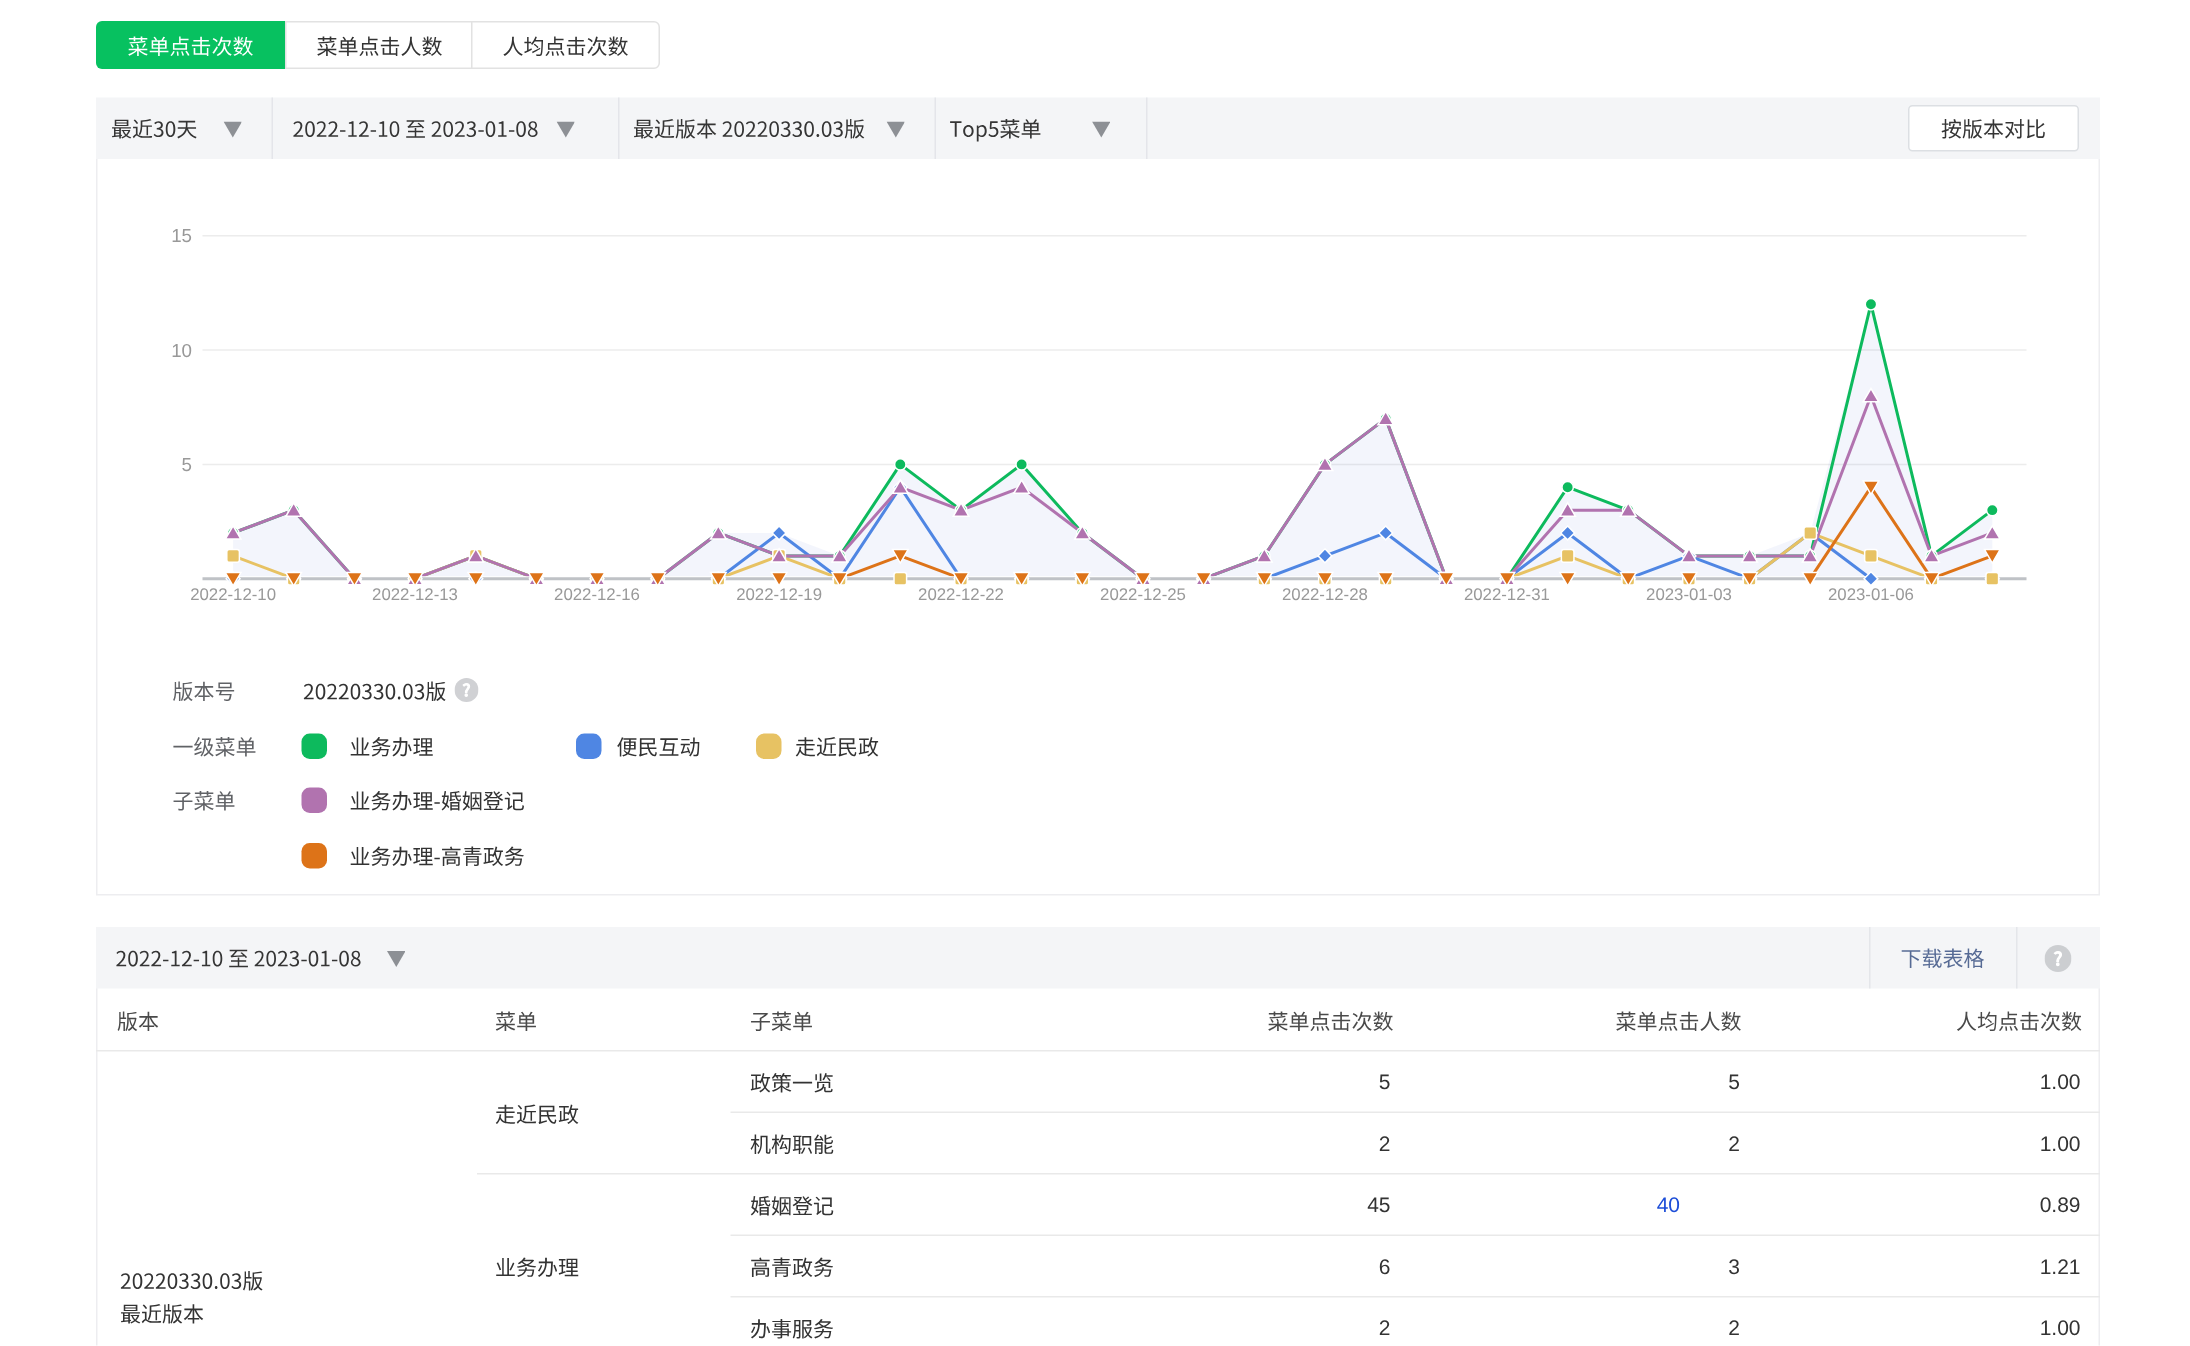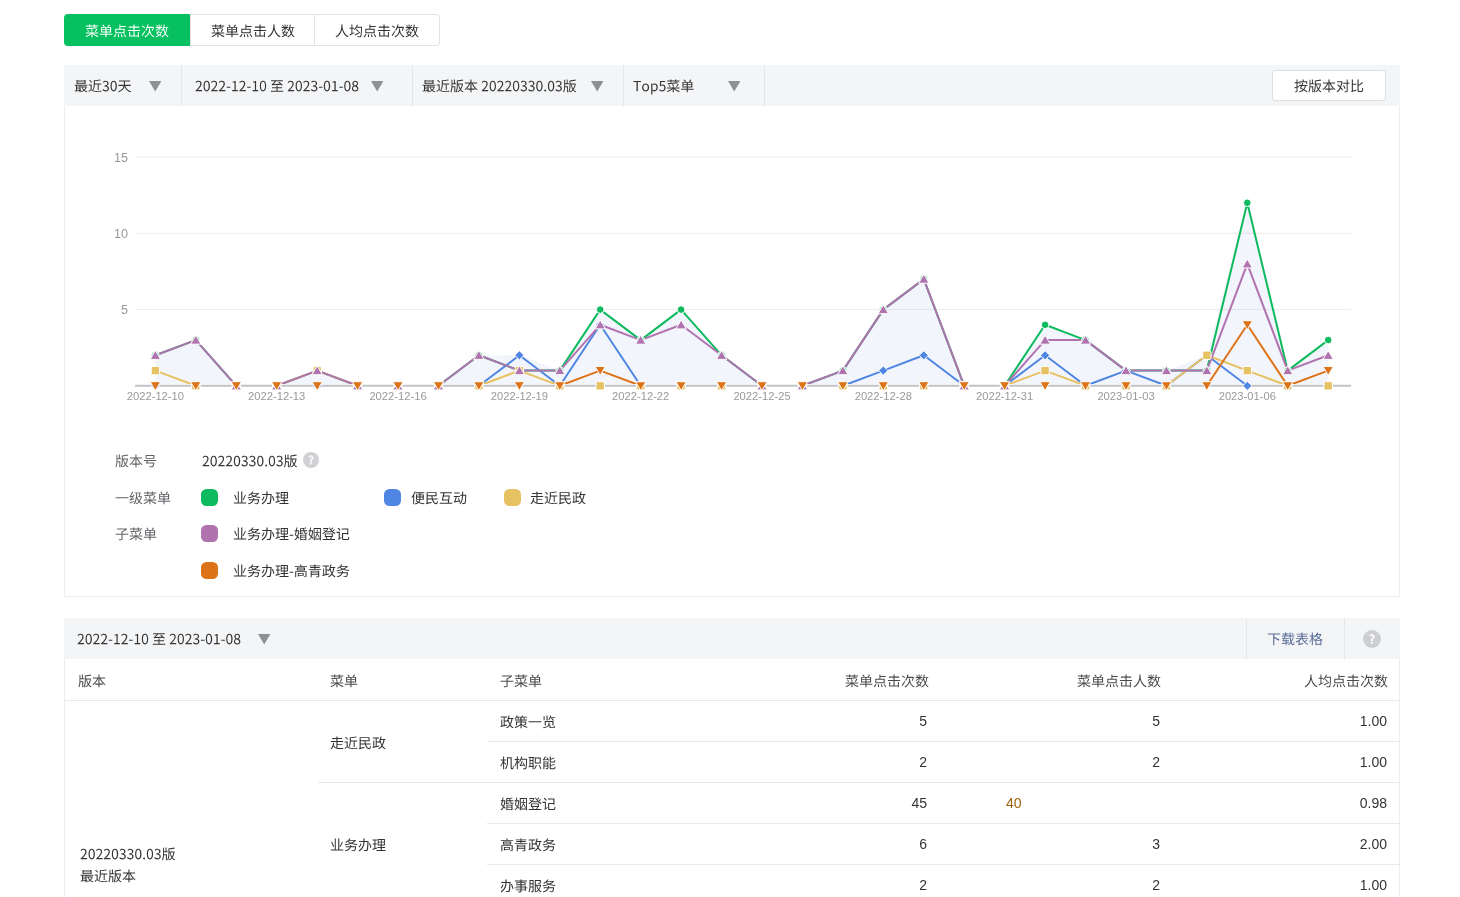--- a/index.html
+++ b/index.html
@@ -332,20 +332,20 @@
 <div style="position:absolute;left:16.0px;top:246.7px;line-height:0"><svg width="56" height="21" viewBox="0 -16.2 56 21" style="overflow:visible;">
         <path d="M3.5 -8.9H10.5V-7.9H3.5ZM3.5 -10.6H10.5V-9.6H3.5ZM2.5 -11.3V-7.2H11.6V-11.3ZM5.5 -5.5V-4.5H3.0V-5.5ZM0.7 -0.6 0.8 0.3 5.5 -0.2V1.1H6.6V-0.4L7.3 -0.5V-1.3L6.6 -1.2V-5.5H13.3V-6.4H0.7V-5.5H2.0V-0.7ZM7.1 -4.6V-3.8H7.9L7.7 -3.7C8.1 -2.6 8.7 -1.7 9.4 -1.0C8.6 -0.4 7.8 0.0 6.9 0.3C7.1 0.5 7.3 0.9 7.4 1.1C8.3 0.7 9.3 0.3 10.1 -0.4C10.9 0.3 11.8 0.8 12.9 1.1C13.0 0.8 13.3 0.4 13.5 0.3C12.5 0.0 11.6 -0.4 10.8 -1.0C11.7 -1.9 12.4 -3.0 12.9 -4.4L12.3 -4.7L12.1 -4.6ZM8.6 -3.8H11.6C11.3 -2.9 10.7 -2.2 10.1 -1.6C9.5 -2.2 8.9 -2.9 8.6 -3.8ZM5.5 -3.8V-2.8H3.0V-3.8ZM5.5 -2.0V-1.1L3.0 -0.8V-2.0Z M15.1 -11.0C15.9 -10.2 16.8 -9.2 17.2 -8.5L18.1 -9.1C17.6 -9.8 16.7 -10.8 15.9 -11.5ZM26.1 -11.8C24.7 -11.3 22.0 -11.0 19.8 -10.9V-7.8C19.8 -6.0 19.7 -3.5 18.5 -1.7C18.7 -1.6 19.2 -1.2 19.3 -1.1C20.4 -2.6 20.8 -4.8 20.8 -6.7H23.7V-1.1H24.7V-6.7H27.3V-7.6H20.9V-7.8V-10.1C23.0 -10.2 25.4 -10.5 27.0 -11.0ZM17.7 -6.7H14.7V-5.7H16.6V-1.8C16.0 -1.5 15.3 -0.9 14.5 -0.1L15.2 0.9C16.0 -0.1 16.6 -0.9 17.1 -0.9C17.4 -0.9 17.9 -0.4 18.5 -0.1C19.4 0.5 20.6 0.7 22.4 0.7C23.7 0.7 26.2 0.6 27.2 0.6C27.2 0.3 27.4 -0.3 27.5 -0.5C26.2 -0.4 24.1 -0.3 22.4 -0.3C20.8 -0.3 19.6 -0.4 18.7 -1.0C18.2 -1.2 17.9 -1.5 17.7 -1.7Z M29.5 -11.5V-5.9C29.5 -3.8 29.3 -1.3 28.4 0.5C28.7 0.7 29.0 1.0 29.2 1.2C30.0 -0.3 30.3 -2.1 30.4 -4.0H32.3V1.1H33.3V-4.9H30.4L30.4 -5.9V-6.9H34.1V-7.9H32.9V-11.8H31.9V-7.9H30.4V-11.5ZM39.9 -6.7C39.6 -5.1 39.1 -3.8 38.4 -2.6C37.7 -3.8 37.2 -5.2 36.9 -6.7ZM34.8 -10.8V-6.0C34.8 -3.9 34.6 -1.3 33.6 0.6C33.8 0.7 34.2 1.0 34.4 1.2C35.6 -0.8 35.8 -3.6 35.8 -6.0V-6.7H36.1C36.4 -4.8 37.0 -3.2 37.8 -1.8C37.0 -0.9 36.2 -0.2 35.2 0.3C35.4 0.5 35.7 0.9 35.8 1.1C36.8 0.7 37.6 -0.0 38.4 -0.9C39.0 -0.0 39.8 0.6 40.8 1.1C40.9 0.9 41.2 0.5 41.5 0.3C40.5 -0.2 39.7 -0.8 39.0 -1.7C40.0 -3.2 40.7 -5.1 41.0 -7.5L40.4 -7.7L40.2 -7.7H35.8V-10.0C37.7 -10.1 39.8 -10.4 41.3 -10.8L40.6 -11.6C39.2 -11.3 36.8 -11.0 34.8 -10.8Z M48.4 -11.7V-8.8H42.9V-7.7H47.1C46.1 -5.4 44.4 -3.1 42.5 -2.0C42.8 -1.8 43.1 -1.4 43.3 -1.1C45.3 -2.5 47.1 -5.0 48.2 -7.7H48.4V-2.6H45.2V-1.5H48.4V1.1H49.5V-1.5H52.8V-2.6H49.5V-7.7H49.7C50.8 -5.0 52.6 -2.5 54.7 -1.1C54.9 -1.4 55.2 -1.8 55.5 -2.0C53.6 -3.2 51.8 -5.4 50.8 -7.7H55.1V-8.8H49.5V-11.7Z" fill="#333333"></path>
       </svg></div>
 <div class="abs" style="left:663px;top:95px;width:200px;text-align:right;font-size:14px;color:#333;line-height:16px">5</div>
 <div class="abs" style="left:896px;top:95px;width:200px;text-align:right;font-size:14px;color:#333;line-height:16px">5</div>
 <div class="abs" style="left:1123px;top:95px;width:200px;text-align:right;font-size:14px;color:#333;line-height:16px">1.00</div>
 <div class="abs" style="left:663px;top:136px;width:200px;text-align:right;font-size:14px;color:#333;line-height:16px">2</div>
 <div class="abs" style="left:896px;top:136px;width:200px;text-align:right;font-size:14px;color:#333;line-height:16px">2</div>
 <div class="abs" style="left:1123px;top:136px;width:200px;text-align:right;font-size:14px;color:#333;line-height:16px">1.00</div>
 <div class="abs" style="left:663px;top:177px;width:200px;text-align:right;font-size:14px;color:#333;line-height:16px">45</div>
-<div class="abs" style="left:942px;top:177px;width:200px;text-align:left;font-size:14px;color:#a16207;line-height:16px">40</div>
-<div class="abs" style="left:1123px;top:177px;width:200px;text-align:right;font-size:14px;color:#333;line-height:16px">0.98</div>
+<div class="abs" style="left:856px;top:177px;width:200px;text-align:right;font-size:14px;color:#1d4ed8;line-height:16px">40</div>
+<div class="abs" style="left:1123px;top:177px;width:200px;text-align:right;font-size:14px;color:#333;line-height:16px">0.89</div>
 <div class="abs" style="left:663px;top:218px;width:200px;text-align:right;font-size:14px;color:#333;line-height:16px">6</div>
 <div class="abs" style="left:896px;top:218px;width:200px;text-align:right;font-size:14px;color:#333;line-height:16px">3</div>
-<div class="abs" style="left:1123px;top:218px;width:200px;text-align:right;font-size:14px;color:#333;line-height:16px">2.00</div>
+<div class="abs" style="left:1123px;top:218px;width:200px;text-align:right;font-size:14px;color:#333;line-height:16px">1.21</div>
 <div class="abs" style="left:663px;top:259px;width:200px;text-align:right;font-size:14px;color:#333;line-height:16px">2</div>
 <div class="abs" style="left:896px;top:259px;width:200px;text-align:right;font-size:14px;color:#333;line-height:16px">2</div>
 <div class="abs" style="left:1123px;top:259px;width:200px;text-align:right;font-size:14px;color:#333;line-height:16px">1.00</div>
 </div>
 </body></html>

